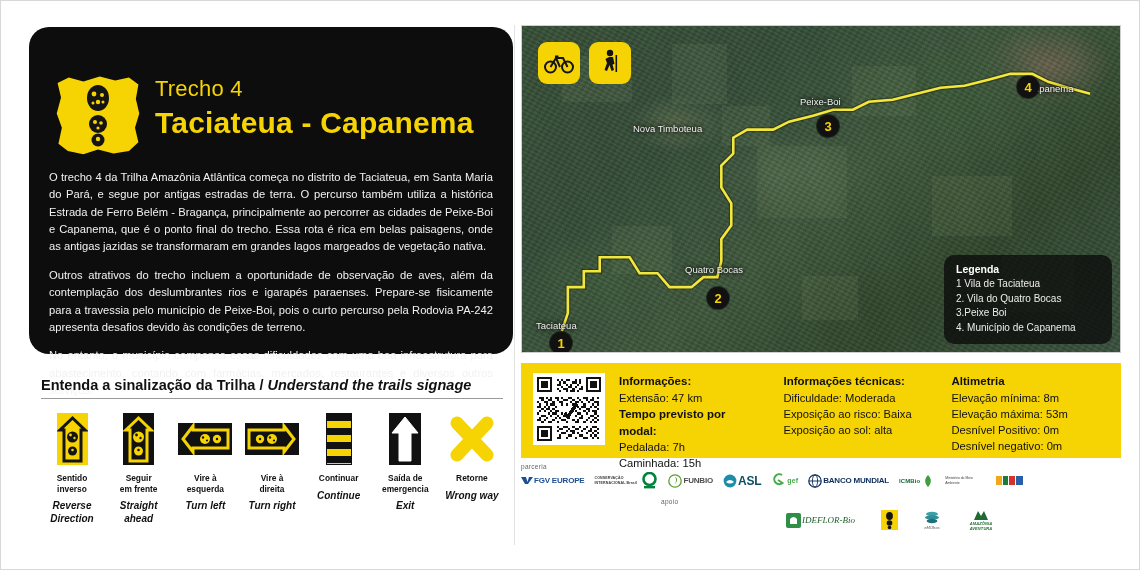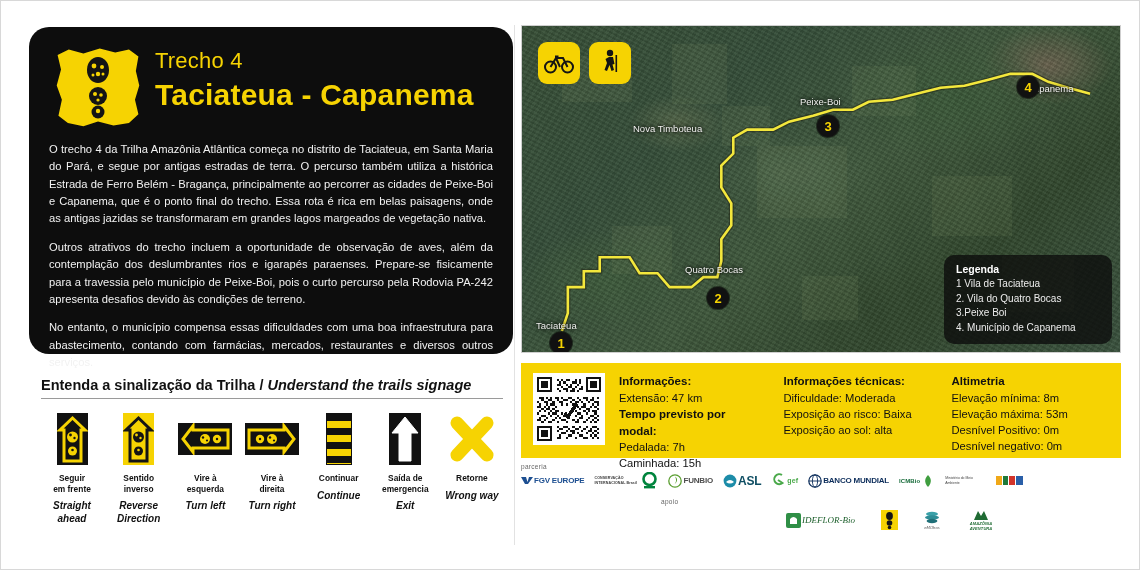--- a/index.html
+++ b/index.html
@@ -18,21 +18,21 @@
   }
 
   
   .dark-card {
     position: absolute; left: 28px; top: 26px;
     width: 484px; height: 327px;
     background: #0d0d0d;
     border-radius: 20px;
     padding: 16px 20px;
   }
-  .card-head { display: flex; align-items: flex-start; gap: 14px; }
+  .card-head { display: flex; align-items: flex-start; gap: 14px; margin-top: 28px; }
   .brush-logo {
     width: 86px; height: 80px; flex: 0 0 auto;
     position: relative; margin-top: 4px; margin-left: 6px;
   }
   .brush-logo .brush {
     position: absolute; inset: 0;
     background: #F6D302;
     clip-path: polygon(3% 10%, 16% 3%, 33% 8%, 52% 2%, 70% 7%, 86% 3%, 97% 12%,
                        94% 30%, 98% 48%, 93% 66%, 97% 84%, 86% 95%, 68% 98%,
                        50% 93%, 33% 99%, 15% 95%, 4% 86%, 8% 66%, 2% 48%, 7% 28%);
@@ -229,54 +229,54 @@
 
   <div class="signage">
     <div class="signage-title">
       <span>Entenda a sinalização da Trilha</span><span> / </span><i>Understand the trails signage</i>
     </div>
 
     <div class="sign-row">
 
       <div class="sign-item">
         <div class="sign-art">
+          <div class="plate plate-v inv">
+            <svg width="31" height="52" viewBox="0 0 31 52">
+              <path d="M15.5 5 L28 17 L24 17 L24 48 L7 48 L7 17 L3 17 Z" fill="none" stroke="#141414" stroke-width="3"></path>
+              <circle cx="15.5" cy="24" r="5.5" fill="#141414"></circle>
+              <circle cx="15.5" cy="38" r="4.5" fill="#141414"></circle>
+              <circle cx="13.5" cy="22" r="1.4" fill="#F6D302"></circle>
+              <circle cx="17.5" cy="25" r="1.2" fill="#F6D302"></circle>
+              <circle cx="15.5" cy="37" r="1.3" fill="#F6D302"></circle>
+            </svg>
+          </div>
+        </div>
+        <div class="sign-pt" style="white-space:pre-line">Sentido
+inverso</div>
+        <div class="sign-en" style="white-space:pre-line">Reverse
+Direction</div>
+      </div>
+
+      <div class="sign-item">
+        <div class="sign-art">
           <div class="plate plate-v">
             <svg width="31" height="52" viewBox="0 0 31 52">
               <path d="M15.5 5 L28 17 L24 17 L24 48 L7 48 L7 17 L3 17 Z" fill="none" stroke="#F6D302" stroke-width="3"></path>
               <circle cx="15.5" cy="24" r="5.5" fill="#F6D302"></circle>
               <circle cx="15.5" cy="38" r="4.5" fill="#F6D302"></circle>
               <circle cx="13.5" cy="22" r="1.4" fill="#141414"></circle>
               <circle cx="17.5" cy="25" r="1.2" fill="#141414"></circle>
               <circle cx="15.5" cy="37" r="1.3" fill="#141414"></circle>
             </svg>
           </div>
         </div>
         <div class="sign-pt" style="white-space:pre-line">Seguir
 em frente</div>
         <div class="sign-en" style="white-space:pre-line">Straight
 ahead</div>
-      </div>
-
-      <div class="sign-item">
-        <div class="sign-art">
-          <div class="plate plate-v inv">
-            <svg width="31" height="52" viewBox="0 0 31 52">
-              <path d="M15.5 5 L28 17 L24 17 L24 48 L7 48 L7 17 L3 17 Z" fill="none" stroke="#141414" stroke-width="3"></path>
-              <circle cx="15.5" cy="24" r="5.5" fill="#141414"></circle>
-              <circle cx="15.5" cy="38" r="4.5" fill="#141414"></circle>
-              <circle cx="13.5" cy="22" r="1.4" fill="#F6D302"></circle>
-              <circle cx="17.5" cy="25" r="1.2" fill="#F6D302"></circle>
-              <circle cx="15.5" cy="37" r="1.3" fill="#F6D302"></circle>
-            </svg>
-          </div>
-        </div>
-        <div class="sign-pt" style="white-space:pre-line">Sentido
-inverso</div>
-        <div class="sign-en" style="white-space:pre-line">Reverse
-Direction</div>
       </div>
 
       <div class="sign-item">
         <div class="sign-art">
           <div class="plate plate-h">
             <svg width="54" height="32" viewBox="0 0 54 32">
               <path d="M15 3 L5 16 L15 29 L15 25 L50 25 L50 7 L15 7 Z" fill="none" stroke="#F6D302" stroke-width="3"></path>
               <circle cx="27" cy="16" r="5" fill="#F6D302"></circle>
               <circle cx="39" cy="16" r="4.2" fill="#F6D302"></circle>
               <circle cx="25" cy="14.5" r="1.2" fill="#141414"></circle>

